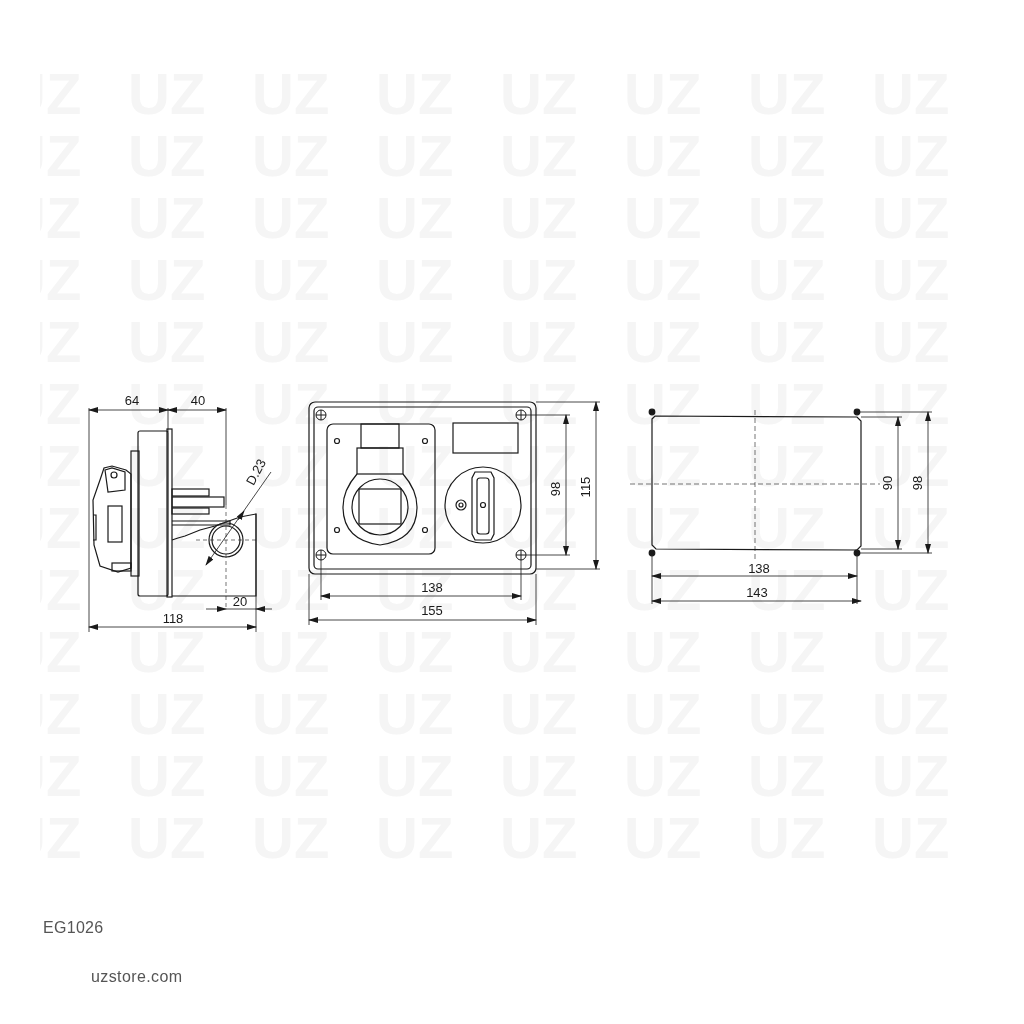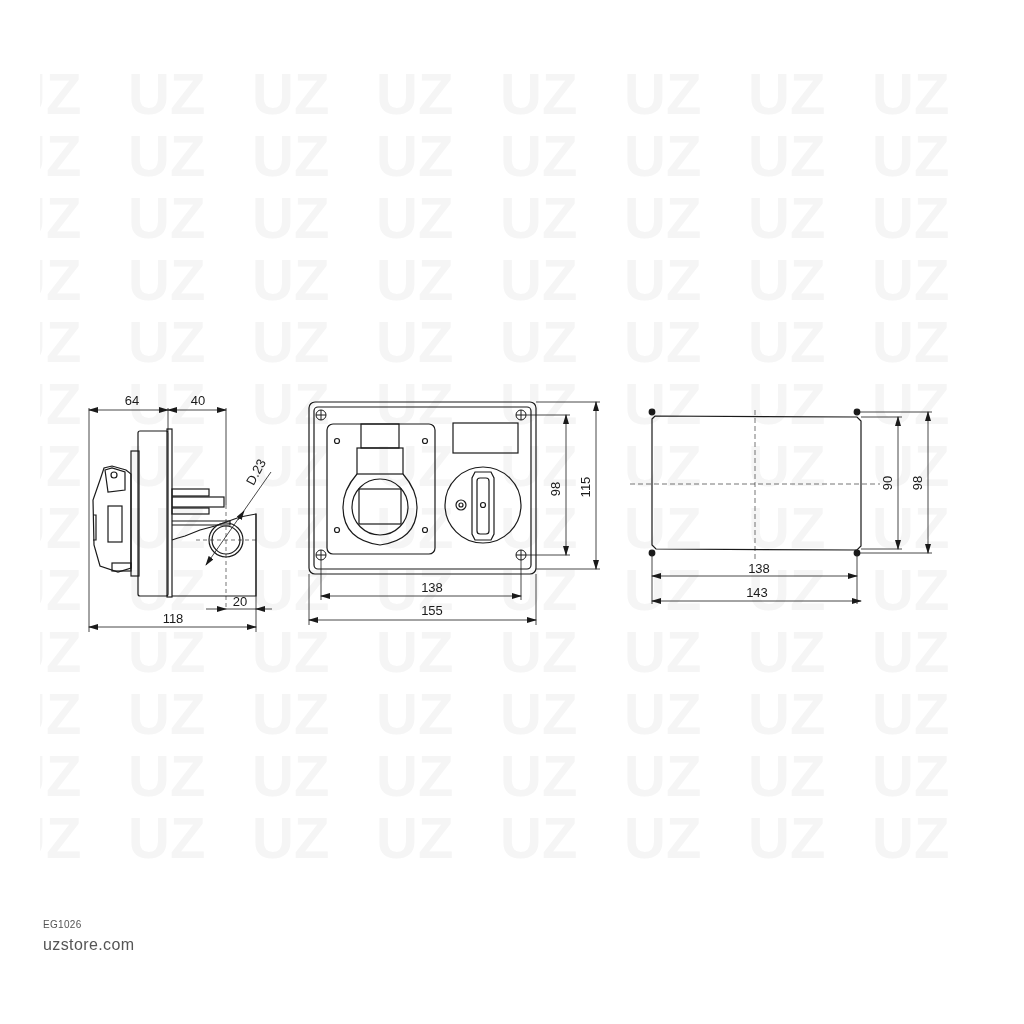--- a/index.html
+++ b/index.html
@@ -1,22 +1,22 @@
 <!DOCTYPE html>
 <html><head>
 <meta charset="utf-8">
 <style>
   html, body { margin: 0; padding: 0; background: #ffffff; }
   body { width: 1024px; height: 1024px; position: relative; overflow: hidden; font-family: "Liberation Sans", sans-serif; }
   #watermark { position: absolute; left: 0; top: 0; width: 1024px; height: 1024px; }
   #drawing { position: absolute; left: 0; top: 0; width: 1024px; height: 1024px; }
   .dim-text { font-family: "Liberation Sans", sans-serif; font-size: 13px; fill: #1a1a1a; font-weight: 500; }
   .footer { position: absolute; left: 43px; font-family: "Liberation Sans", sans-serif; color: #555555; }
-  .footer-code { top: 919px; font-size: 10px; letter-spacing: 0.3px; }
-  .footer-site { top: 936px; font-size: 16px; letter-spacing: 0.4px; }
+  .footer-code { top: 919px; font-size: 16px; letter-spacing: 0.3px; }
+  .footer-site { top: 968px; font-size: 16px; letter-spacing: 0.4px; margin-left: 48px; }
 </style>
 </head>
 <body>
 
 <svg id="watermark" viewBox="0 0 1024 1024">
   <defs>
     <pattern id="uzpat" x="0" y="0" width="124" height="62" patternUnits="userSpaceOnUse">
       <text x="4" y="52" font-family="Liberation Sans, sans-serif" font-size="58" font-weight="bold" fill="#f5f5f5">UZ</text>
     </pattern>
   </defs>

